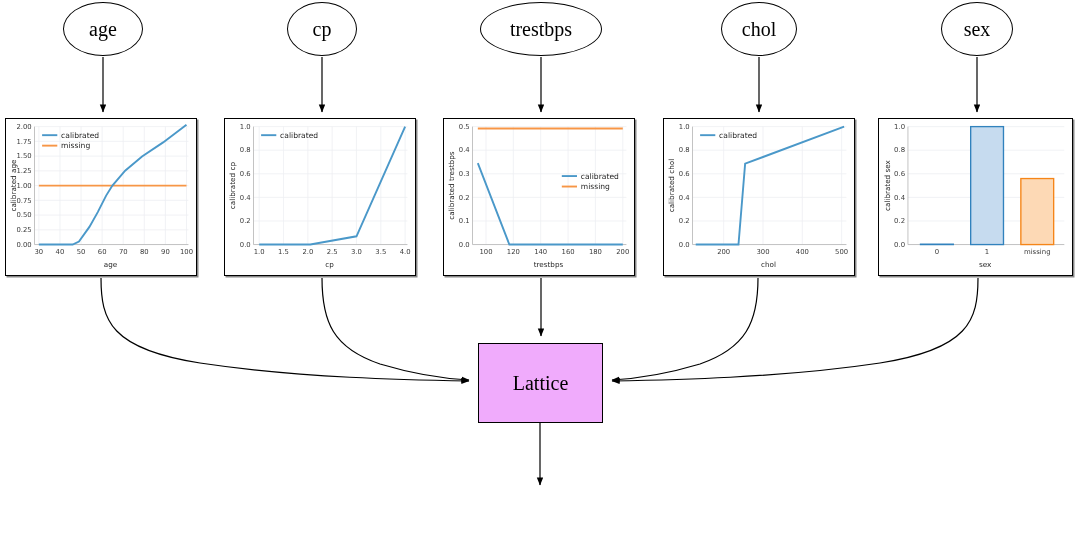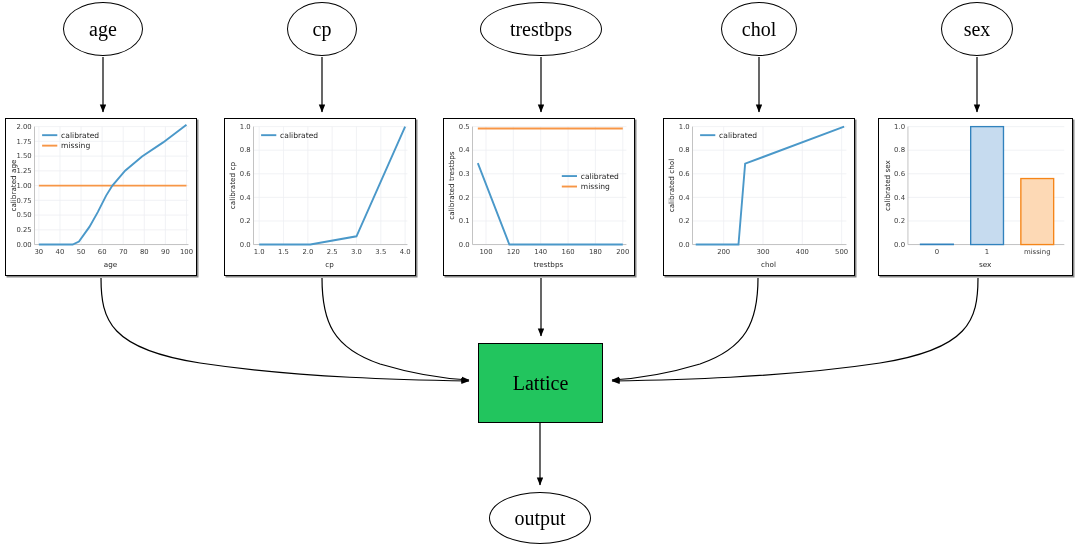--- a/index.html
+++ b/index.html
@@ -5,21 +5,21 @@
   html,body{margin:0;padding:0;background:#ffffff;}
   body{width:1080px;height:548px;position:relative;overflow:hidden;
        font-family:"Liberation Serif",serif;}
   .canvas{position:absolute;left:0;top:0;width:1080px;height:548px;padding-left:20px;}
   svg.edges{position:absolute;left:0;top:0;width:1080px;height:548px;pointer-events:none;}
 
   .node{position:absolute;display:flex;align-items:center;justify-content:center;
         box-sizing:border-box;}
   .ellipse{border:1.2px solid #000;border-radius:50%;background:#fff;
            font-family:"Liberation Serif",serif;font-size:20px;color:#000;}
-  .boxnode{border:1.2px solid #000;background:#22c55e;
+  .boxnode{border:1.2px solid #000;background:#f0abfc;
            font-family:"Liberation Serif",serif;font-size:20px;color:#000;align-items:center;}
 
   .plotpanel{position:absolute;box-sizing:border-box;background:#fff;
              border:1px solid #000;box-shadow:1.5px 1.5px 0 #888;}
   .plotsvg{display:block;width:100%;height:100%;}
   .tick{font-family:"DejaVu Sans",sans-serif;font-size:3.6px;fill:#3b3b3b;}
   .axlabel{font-family:"DejaVu Sans",sans-serif;font-size:3.8px;fill:#262626;}
   .leg{font-family:"DejaVu Sans",sans-serif;font-size:4.0px;fill:#262626;}
   .gridl{stroke:#eceef2;stroke-width:0.4;}
   .axisline{stroke:#b9b9b9;stroke-width:0.45;}
@@ -70,23 +70,20 @@
     <span>chol</span>
   </div>
   <div class="node ellipse" style="left:941px;top:2px;width:72px;height:54px;">
     <span>sex</span>
   </div>
 
   <div class="node boxnode" style="left:478px;top:343px;width:125px;height:80px;">
     <span>Lattice</span>
   </div>
 
-  <div class="node ellipse" style="left:489px;top:492px;width:102px;height:52px;">
-    <span>output</span>
-  </div>
 
   <div class="plotpanel" style="left:5px;top:118px;width:192px;height:158px;">
     <svg class="plotsvg" viewBox="0 0 100 82" preserveAspectRatio="none">
       <rect class="plotbg" x="15" y="4" width="81" height="62"></rect>
       <g class="gridl">
         <line x1="15" y1="66" x2="96" y2="66"></line>
           <line x1="15" y1="58.25" x2="96" y2="58.25"></line>
         <line x1="15" y1="50.5" x2="96" y2="50.5"></line>
           <line x1="15" y1="42.75" x2="96" y2="42.75"></line>
         <line x1="15" y1="35" x2="96" y2="35"></line>

